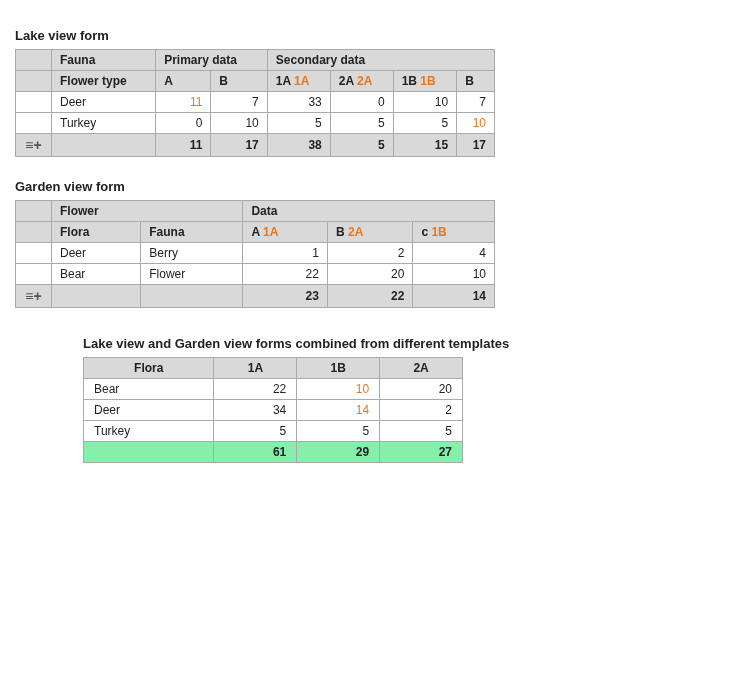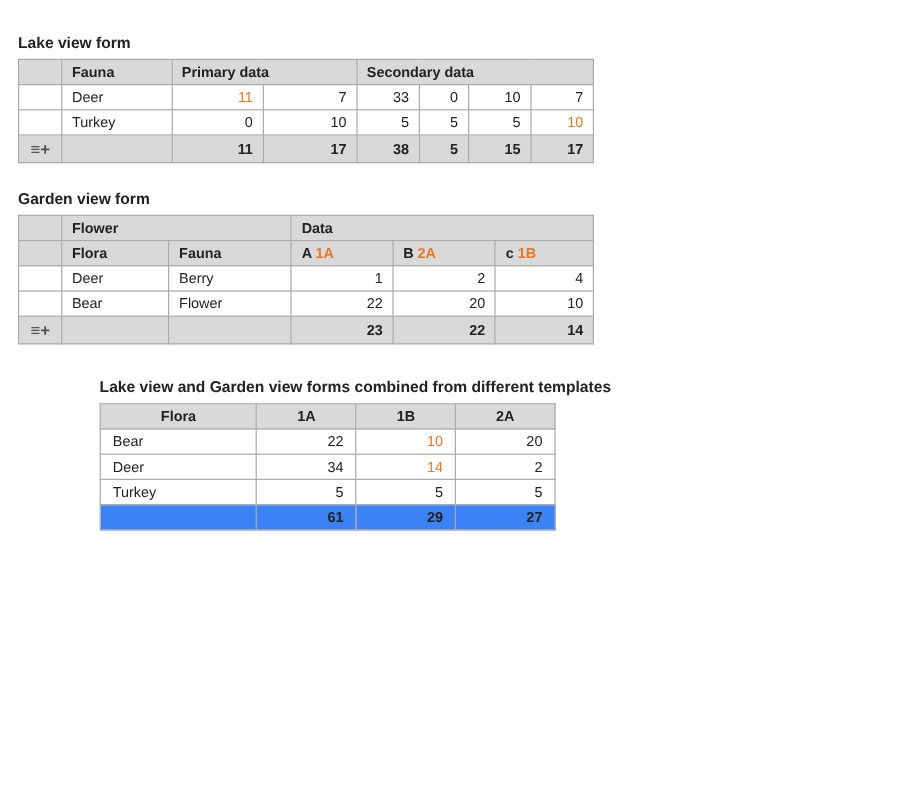--- a/index.html
+++ b/index.html
@@ -59,39 +59,49 @@
       padding: 3px 10px;
     }
     .combined-table .header-row th {
       background: #d9d9d9;
       font-weight: bold;
     }
     .combined-table .data-row td {
       background: #fff;
     }
     .combined-table .total-row td {
-      background: #3b82f6;
+      background: #86efac;
       font-weight: bold;
     }
   </style>
 </head>
 <body>
 
 <div>
   <div class="section-title">Lake view form</div>
   <table style="min-width:480px;">
 
     <tbody>
         <tr class="header-row">
       <td style="width:36px;"></td>
       <td>Fauna</td>
       <td colspan="2">Primary data</td>
       <td colspan="4">Secondary data</td>
     </tr>
 
+    <tr class="subheader-row">
+      <td></td>
+      <td>Flower type</td>
+      <td>A</td>
+      <td>B</td>
+      <td>1A <span class="orange">1A</span></td>
+      <td>2A <span class="orange">2A</span></td>
+      <td>1B <span class="orange">1B</span></td>
+      <td>B</td>
+    </tr>
 
     <tr class="data-row">
       <td></td>
       <td>Deer</td>
       <td class="num" style="color:#e87722;">11</td>
       <td class="num">7</td>
       <td class="num">33</td>
       <td class="num">0</td>
       <td class="num">10</td>
       <td class="num">7</td>

